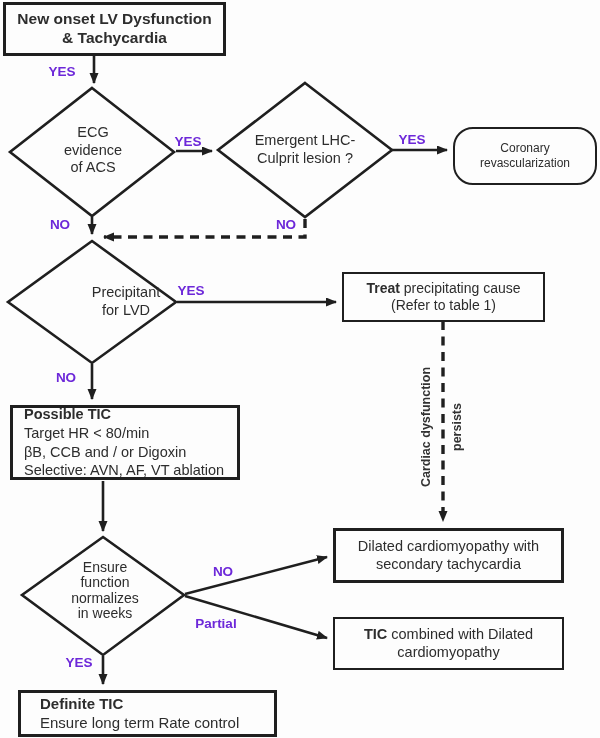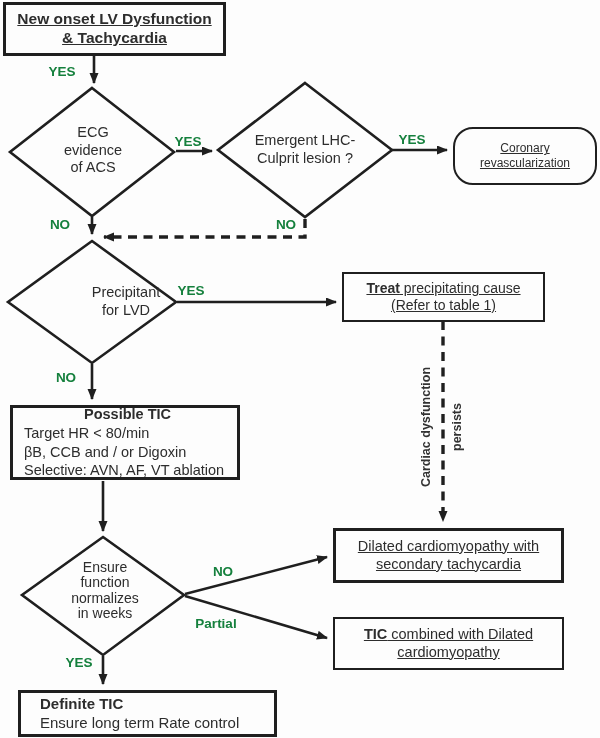--- a/index.html
+++ b/index.html
@@ -7,29 +7,29 @@
     position:relative;width:600px;height:738px;background:#fdfdfd;overflow:hidden;
     font-family:"Liberation Sans",sans-serif;color:#2d2d2d;
   }
   svg.layer{position:absolute;left:0;top:0;}
   .box{
     position:absolute;box-sizing:border-box;background:#fdfdfd;
     border:2.5px solid #1f1f1f;display:flex;flex-direction:column;justify-content:center;
     line-height:1.22;
   }
   .box.heavy{border-width:3px;}
-  .box.center{align-items:center;text-align:right;text-decoration:underline;}
+  .box.center{align-items:center;text-align:right;}
   .bold{font-weight:700;}
   .dtext{
     position:absolute;transform:translate(-50%,-50%);text-align:center;
     font-size:14.5px;line-height:1.22;white-space:nowrap;
   }
   .lbl{
     position:absolute;transform:translate(-50%,-50%);
-    font-weight:700;font-size:13.5px;color:#15803d;white-space:nowrap;
+    font-weight:700;font-size:13.5px;color:#6d28d9;white-space:nowrap;
   }
   .rot{
     position:absolute;transform:translate(-50%,-50%) rotate(-90deg);
     font-weight:600;font-size:12.5px;color:#333;white-space:nowrap;
   }
   .leftlines{padding-left:11px;}
 </style>
 </head>
 <body>
 
@@ -71,21 +71,21 @@
     <div>Coronary</div>
     <div>revascularization</div>
   </div>
 
   <div class="box center" style="left:342px;top:272px;width:203px;height:50px;font-size:14px;">
     <div><span class="bold">Treat</span><span> precipitating cause</span></div>
     <div>(Refer to table 1)</div>
   </div>
 
   <div class="box heavy leftlines" style="left:10px;top:405px;width:230px;height:75px;font-size:14.5px;line-height:1.3;">
-    <div class="bold" style="text-align:center;padding-right:6px;">Possible TIC</div>
+    <div class="bold" style="text-align:left;padding-right:6px;">Possible TIC</div>
     <div>Target HR &lt; 80/min</div>
     <div>βB, CCB and / or Digoxin</div>
     <div>Selective: AVN, AF, VT ablation</div>
   </div>
 
   <div class="box center" style="left:333px;top:617px;width:231px;height:53px;font-size:14.5px;">
     <div><span class="bold">TIC</span><span> combined with Dilated</span></div>
     <div>cardiomyopathy</div>
   </div>
 

